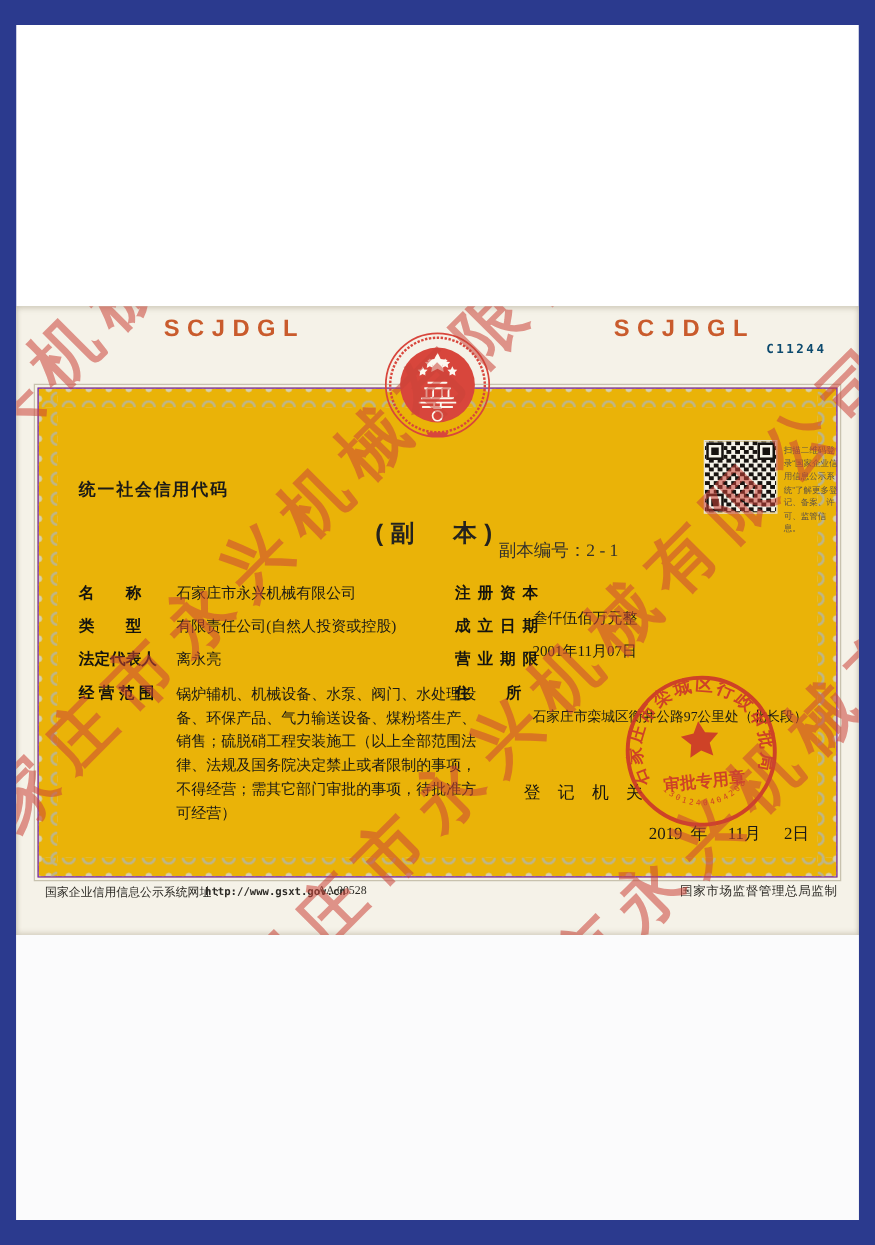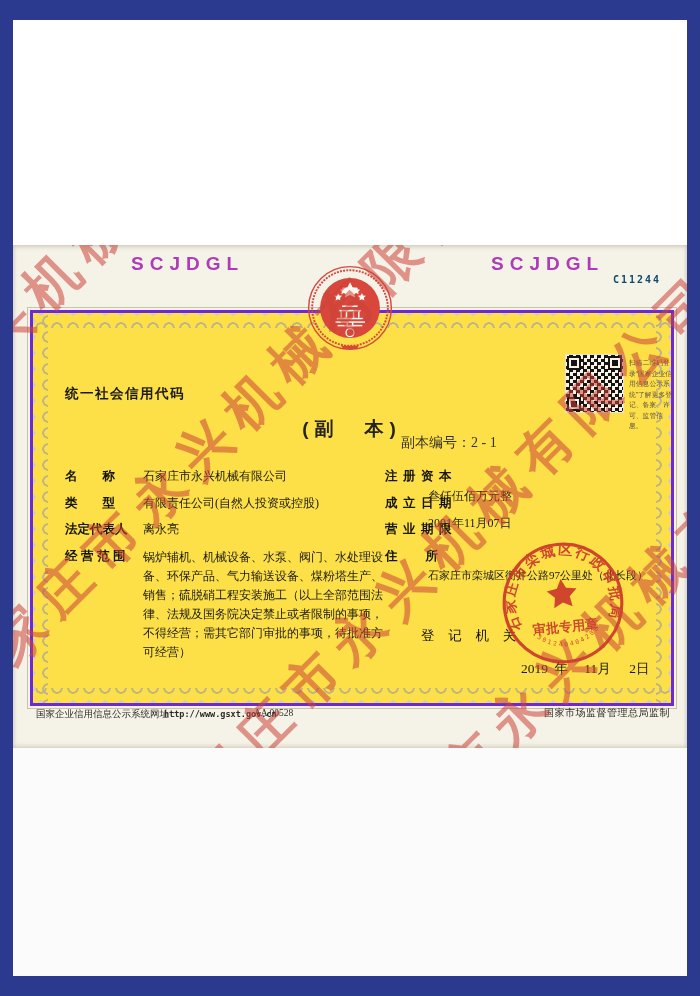--- a/index.html
+++ b/index.html
@@ -10,22 +10,22 @@
   .page{left:13px;top:20px;width:674px;height:956px;background:#ffffff;}
   
   .cream{left:0;top:225px;width:674px;height:503px;background:#f5f2e8;overflow:hidden;
          box-shadow:inset 0 2px 4px rgba(150,140,115,.35), inset 0 -2px 4px rgba(150,140,115,.28);}
   .below{left:0;top:728px;width:674px;height:228px;background:#fbfbfc;}
 
   .stamp-no{left:600px;top:29px;font-family:"DejaVu Sans Mono",monospace;font-weight:bold;
             font-size:10px;letter-spacing:2px;color:#0c4a6e;}
 
   
-  .cert{left:17px;top:65px;width:638px;height:390px;background:#fde047;
-        border:3px solid #6d28d9;outline:1px solid #c8c2ae;outline-offset:2px;}
+  .cert{left:17px;top:65px;width:638px;height:390px;background:#eab308;
+        border:1px solid #6d28d9;outline:1px solid #c8c2ae;outline-offset:2px;}
   .lace{background-repeat:repeat;}
   .lace.top{left:0;right:0;top:0;height:15px;
      background-image:radial-gradient(circle 7px at 8px 15px,rgba(0,0,0,0) 3.5px,#bdb58a 4px 5.5px,rgba(0,0,0,0) 6px),
                       radial-gradient(circle 5px at 8px 0px,#d6cfae 2.5px,rgba(0,0,0,0) 3px);
      background-size:16px 15px;}
   .lace.bot{left:0;right:0;bottom:0;height:15px;
      background-image:radial-gradient(circle 7px at 8px 0px,rgba(0,0,0,0) 3.5px,#bdb58a 4px 5.5px,rgba(0,0,0,0) 6px),
                       radial-gradient(circle 5px at 8px 15px,#d6cfae 2.5px,rgba(0,0,0,0) 3px);
      background-size:16px 15px;}
   .lace.lft{top:0;bottom:0;left:0;width:15px;
@@ -52,21 +52,21 @@
       background-size:7px 7px;outline:1px solid #e7e2d2;}
   .finder{position:absolute;width:14px;height:14px;border:2.5px solid #171310;background:#f6f3e9;box-sizing:border-box;}
   .finder::after{content:"";position:absolute;inset:2.2px;background:#171310;}
   .f-tl{left:1px;top:1px;} .f-tr{right:1px;top:1px;} .f-bl{left:1px;bottom:1px;}
   .qr-note{left:596px;top:45px;width:44px;font-size:6.8px;line-height:1.55;color:#5f5246;}
 
   
   .lbl{font-size:12.5px;font-weight:bold;color:#15140f;white-space:nowrap;}
   .val{font-family:"Liberation Serif",serif;font-size:12px;color:#1b1a16;white-space:nowrap;}
   .l-lbl{left:32px;} .l-val{left:110px;}
-  .r-lbl{left:333px;letter-spacing:1px;margin-left:19px;} .r-val{left:395px;margin-top:20px;}
+  .r-lbl{left:333px;letter-spacing:1px;} .r-val{left:395px;margin-top:20px;}
   .row1{top:155px;} .row2{top:182px;} .row3{top:208px;} .row4{top:235px;}
   .scope{white-space:normal;width:244px;line-height:19px;word-break:break-all;font-size:12px;}
   .addr{font-size:11px;}
 
   .registrar{left:388px;top:314px;font-size:13.5px;font-weight:normal;letter-spacing:5px;color:#15140f;}
   .date{left:488px;top:347px;font-family:"Liberation Serif",serif;font-size:13.5px;color:#1b1a16;}
   .date span{display:inline-block;}
   .d-y{margin-right:3px;} .d-yu{margin-right:13px;} .d-m{margin-right:15px;}
 
   .seal{left:467px;top:227px;width:126px;height:126px;opacity:.9;transform:rotate(-6deg);}
@@ -80,21 +80,21 @@
   .ft-url{left:151px;top:464px;font-size:8.5px;font-weight:bold;font-family:"DejaVu Sans Mono",monospace;}
   .ft-serial{left:241px;top:463px;font-size:9.5px;font-family:"Liberation Serif",serif;}
   .ft-notice{left:332px;top:459px;width:160px;font-size:8px;line-height:1.55;}
   .ft-issuer{left:531px;top:461px;font-size:10px;letter-spacing:.5px;}
 
   
   .wm{font-family:"Liberation Serif",serif;font-weight:bold;font-size:54px;letter-spacing:12px;
       color:rgba(202,68,56,.55);white-space:nowrap;transform:rotate(-45deg);transform-origin:0 50%;
       pointer-events:none;z-index:9;}
   
-  .ghost-pink{font-size:19px;font-weight:bold;letter-spacing:6px;color:#a21caf;opacity:.85;}
+  .ghost-pink{font-size:19px;font-weight:bold;letter-spacing:6px;color:#c2410c;opacity:.85;}
   .ghost-blue{font-size:30px;font-weight:bold;letter-spacing:5px;color:#b7c2d8;opacity:.75;filter:blur(1.5px);}
 </style>
 </head>
 <body>
 
 <div class="abs page">
 
   <div class="abs cream">
 
     <span class="abs ghost-pink" style="left:118px;top:8px;">SCJDGL</span>

